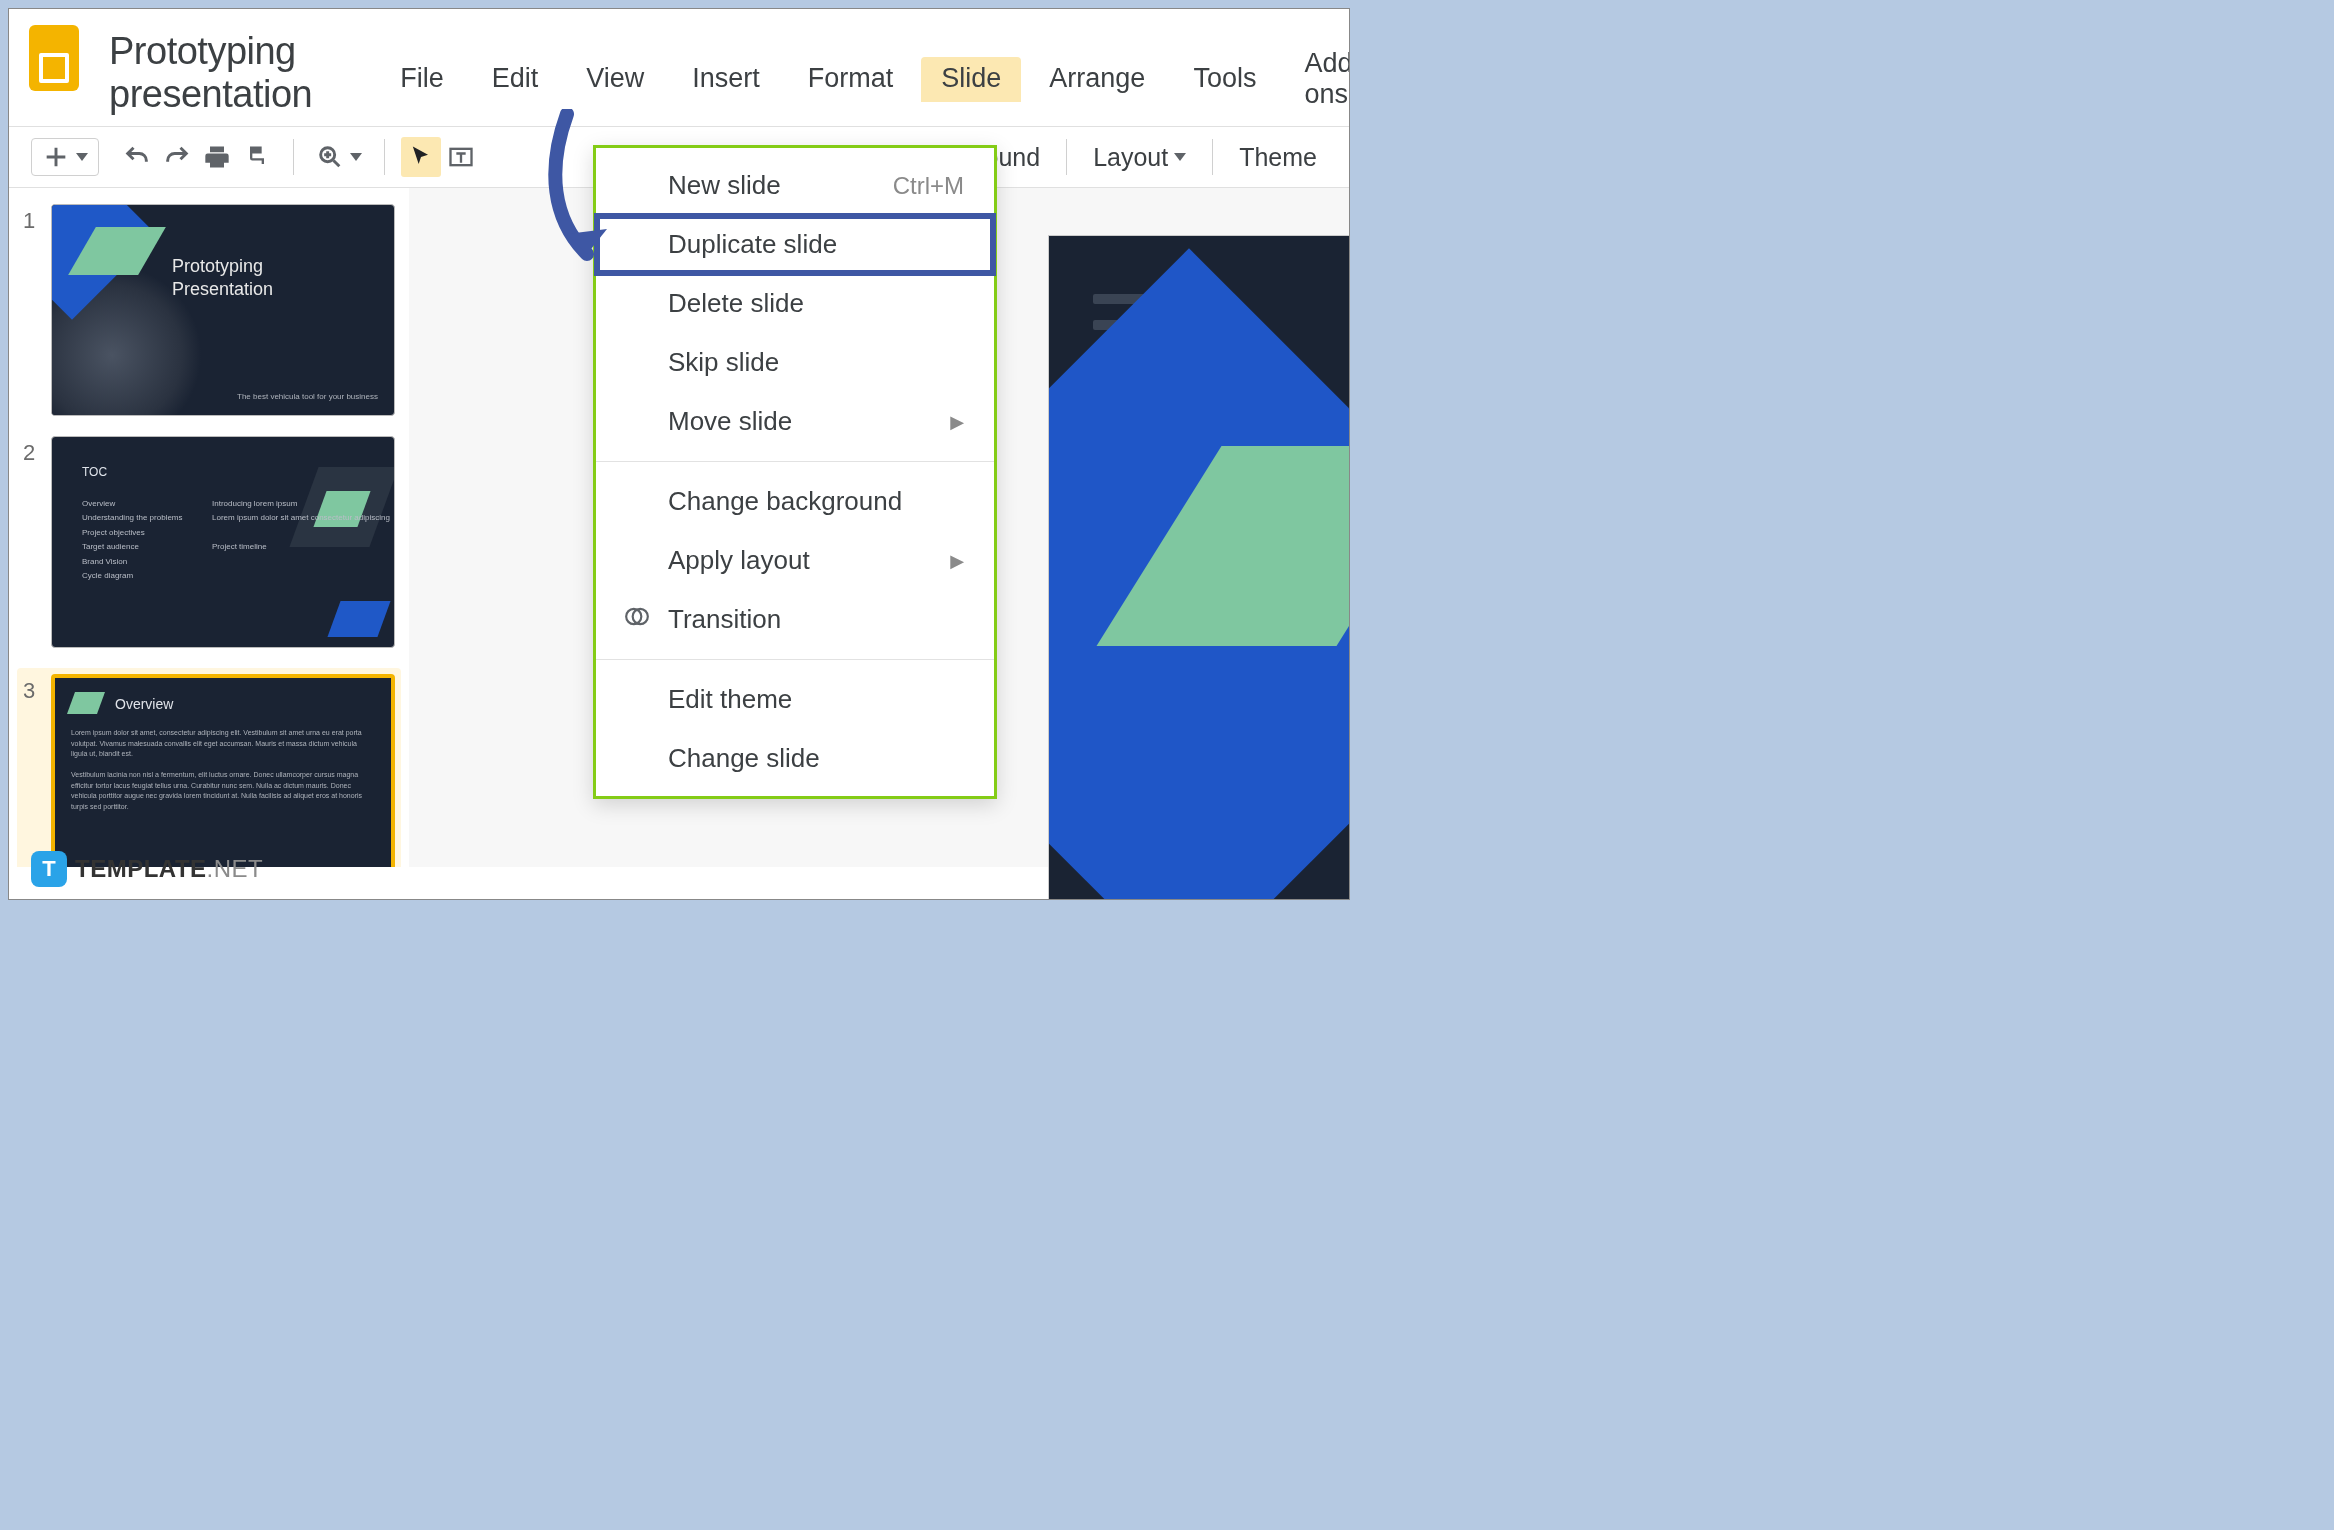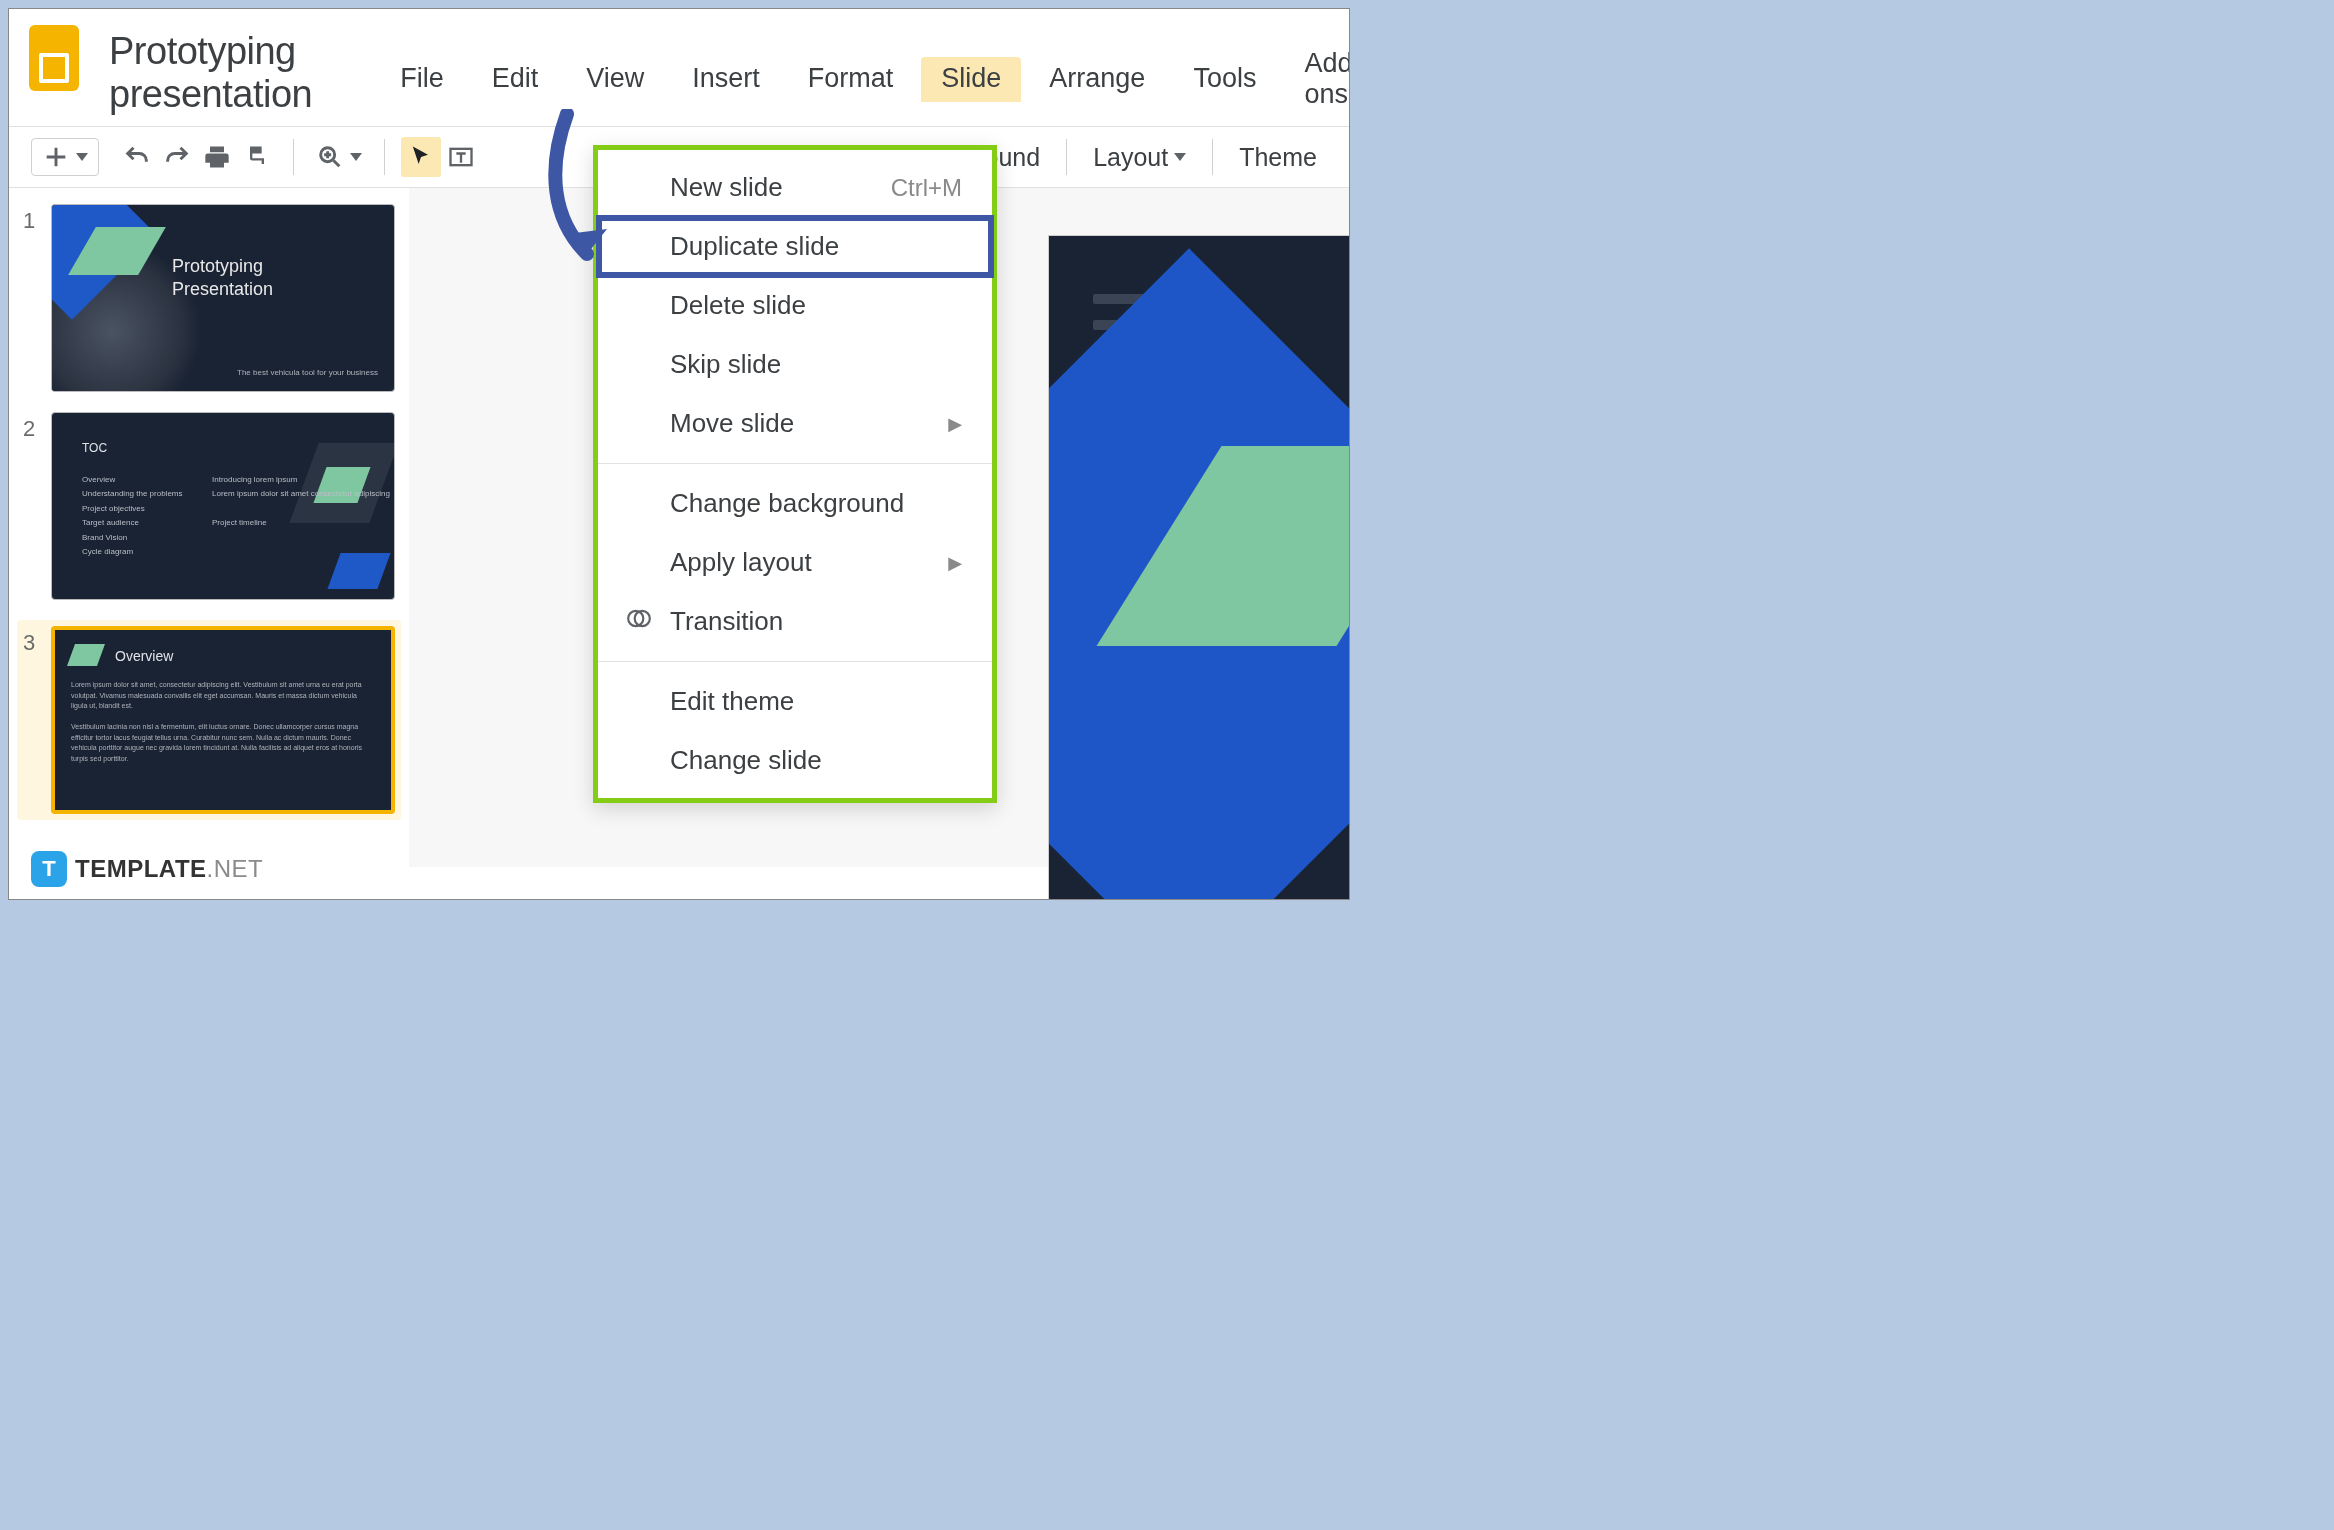--- a/index.html
+++ b/index.html
@@ -112,21 +112,21 @@
   .thumb-row.selected .thumb { border: 4px solid #f4b400; }
   .thumb-row.selected { background:#fff6df; padding:6px; border-radius:4px; margin-left:-6px; margin-right:-6px;}
   .thumb-num {
     width: 28px;
     font-size: 22px;
     color: #6b6b6b;
     padding-top: 4px;
   }
   .thumb {
     flex: 1;
-    height: 188px;
+    height: 212px;
     background: #1a2333;
     border: 1px solid #bbb;
     border-radius: 4px;
     position: relative;
     overflow: hidden;
     text-decoration: underline;
   }
   .thumb .diag-blue {
     position:absolute; top:-30px; left:-40px; width:120px; height:120px;
     background:#1f58c7; transform: rotate(45deg);
@@ -159,21 +159,21 @@
   .canvas .hamb { position:absolute; top:58px; left:44px; }
   .canvas .hamb span { display:block; width:90px; height:10px; background:#3a4454; margin-bottom:16px; border-radius:2px;}
   .canvas .big-blue { position:absolute; top:120px; left:-120px; width:520px; height:520px; background:#1f56c7; transform: rotate(45deg);}
   .canvas .big-green { position:absolute; top:210px; left:110px; width:240px; height:200px; background:#7fc7a0; transform: skewX(-32deg);}
   
   .dropdown {
     position: absolute;
     top: 136px; left: 584px;
     width: 404px;
     background: #fff;
-    border: 5px solid #84cc16;
+    border: 3px solid #84cc16;
     box-shadow: 0 6px 20px rgba(0,0,0,.15);
     z-index: 50;
     padding: 8px 0;
   }
   .dd-item {
     display:flex; align-items:center;
     font-size: 26px;
     color:#3c4043;
     padding: 14px 30px 14px 72px;
     position: relative;

